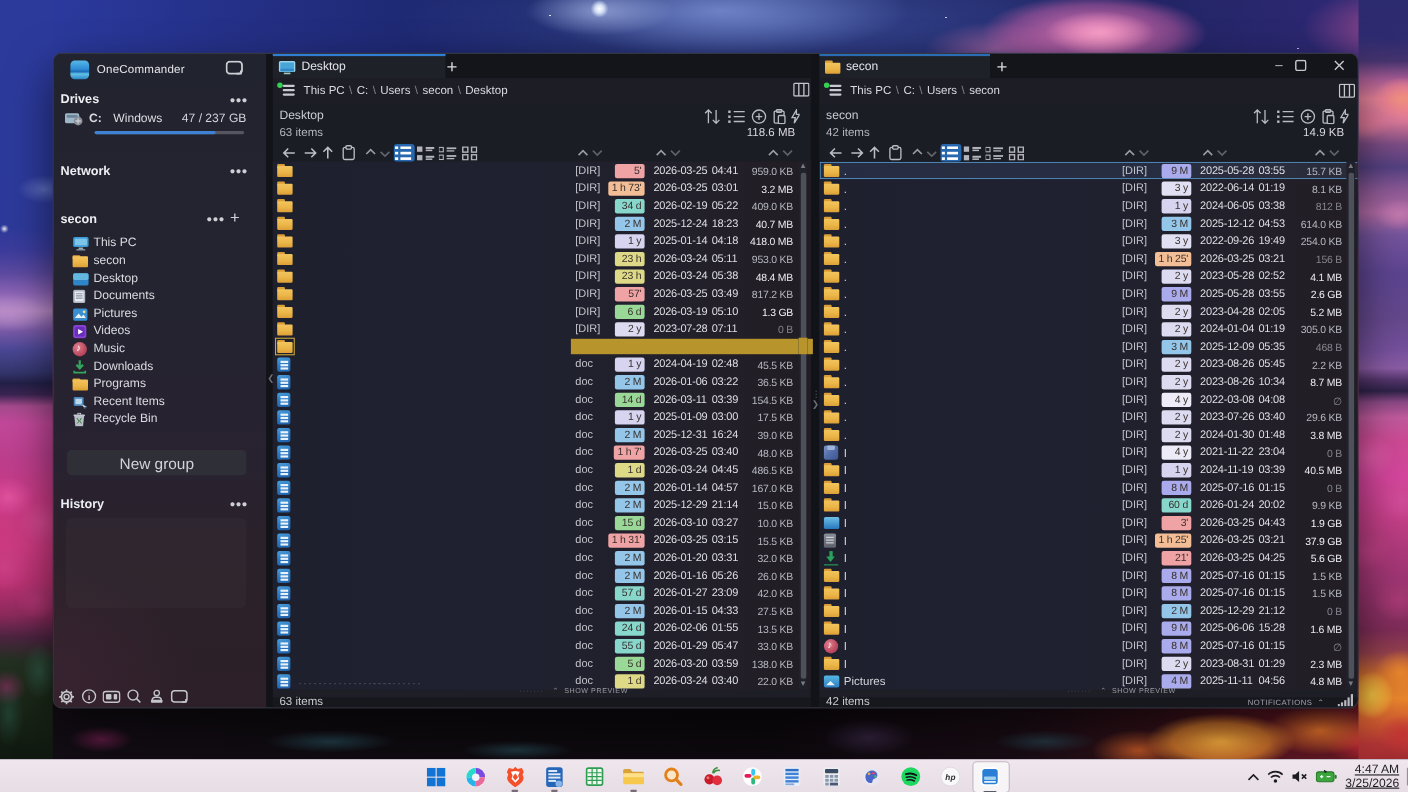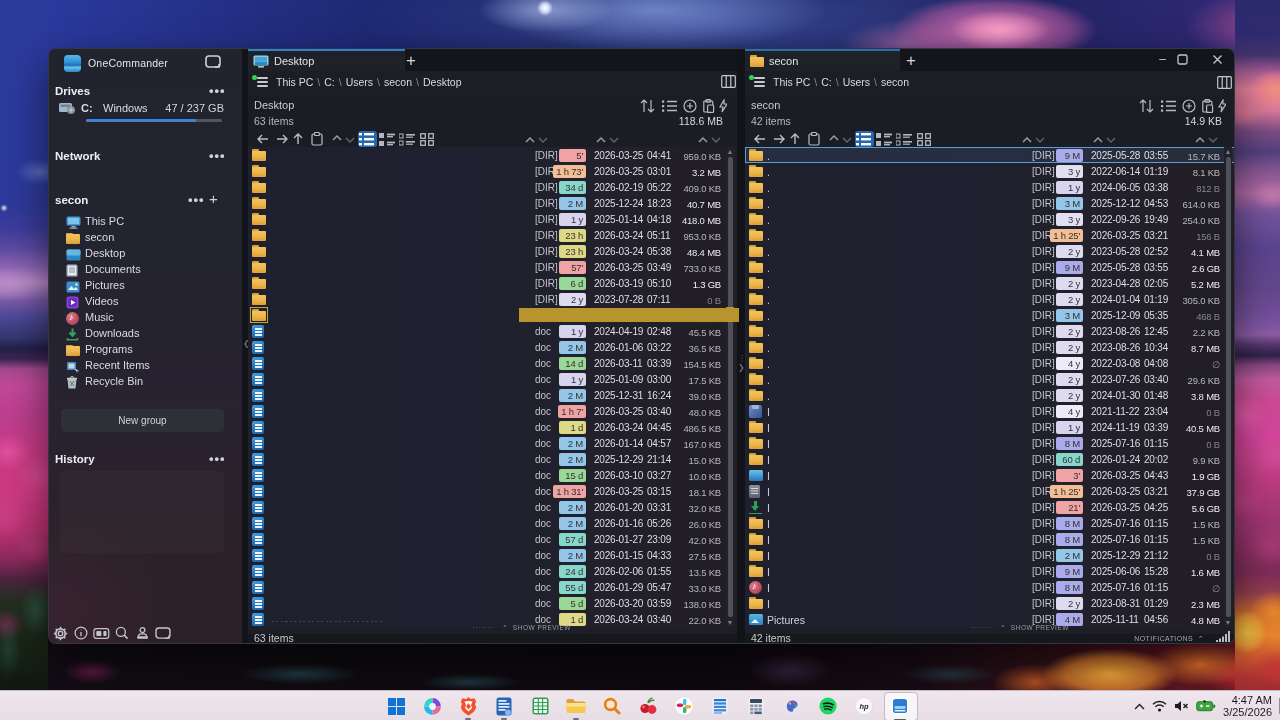--- a/index.html
+++ b/index.html
@@ -107,21 +107,21 @@
 
 #taskbar { position:absolute; left:0; top:690px; width:1280px; height:30px;
   background:linear-gradient(180deg,#efe7ed,#e7dde5); border-top:1px solid rgba(120,110,125,.3); }
 #ticons { position:absolute; left:378px; top:0; height:30px; display:flex; align-items:center; }
 .tk { width:36px; height:30px; display:flex; align-items:center; justify-content:center; position:relative; }
 .tk svg, .tk .gly { display:block; }
 .tk.active::before { content:""; position:absolute; left:2px; top:1px; width:32px; height:27px; background:rgba(255,255,255,.65); border:1px solid rgba(140,130,145,.5); border-radius:4px; }
 .tk.active::after { content:""; position:absolute; left:12px; bottom:0px; width:12px; height:2.5px; border-radius:2px; background:#5a5a66; }
 .rundash::after { content:""; position:absolute; left:15px; bottom:1px; width:6px; height:2.5px; border-radius:2px; background:#7a6a78; }
 #tray { position:absolute; right:8px; top:0; height:30px; display:flex; align-items:center; gap:7px; color:#1c1c1f; }
-#trayclock { font-size:11px; line-height:12.5px; text-align:right; color:#1b1b1e; }
+#trayclock { font-size:11px; line-height:12.5px; text-align:right; color:#1b1b1e;text-decoration:underline; }
 #showdesk { position:absolute; right:0px; top:7px; width:1px; height:16px; background:rgba(60,60,70,.5); }
 
 
 #win { position:absolute; left:48px; top:48px; width:1187px; height:596px; border-radius:8px;
   background:#1d1e26; overflow:hidden; box-shadow:0 16px 40px rgba(0,0,0,.55); border:1px solid rgba(70,72,86,.55); }
 
 
 #sidebar { position:absolute; left:0; top:0; width:193px; height:100%;
   background:radial-gradient(ellipse 160px 140px at 0px 560px, rgba(150,60,110,.10), transparent 80%),
   linear-gradient(180deg,#21232f 0%,#242430 35%,#282231 60%,#2b2129 80%,#2d2028 100%); }
@@ -134,21 +134,21 @@
 #drive-row { position:absolute; left:10px; top:52px; width:168px; height:16px; color:#dcdde2; font-size:11px; }
 #drive-row .c { position:absolute; left:22px; top:1px; font-weight:700;}
 #drive-row .w { position:absolute; left:44px; top:1px; }
 #drive-row .g { position:absolute; right:3px; top:1px; color:#d3d4da;}
 #drive-bar { position:absolute; left:37px; top:70px; width:136px; height:3px; background:#54555e; border-radius:2px; }
 #drive-bar i { position:absolute; left:0; top:0; width:110px; height:3px; background:#3f82d4; border-radius:2px; display:block; }
 .tree { position:absolute; left:0; width:100%; height:16px; display:flex; align-items:center; }
 .tree .ti { width:15px; height:13px; margin-left:17px; position:relative; }
 .tree .tl { margin-left:4px; color:#dadbe0; font-size:11px; }
 #newgroup { position:absolute; left:12px; top:360px; width:163px; height:23px; background:#2e2f37; border-radius:4px;
-  color:#d2d3d8; font-size:10px; display:flex; align-items:center; justify-content:center; }
+  color:#d2d3d8; font-size:14px; display:flex; align-items:center; justify-content:center; }
 #histpanel { position:absolute; left:11px; top:422px; width:164px; height:82px; background:rgba(255,255,255,.025); border-radius:6px; }
 #sb-icons { position:absolute; left:0px; top:576px; width:193px; height:20px; }
 #sb-icons svg { position:absolute; top:0; }
 
 
 #div1 { position:absolute; left:193px; top:0; width:6px; height:100%; background:#121318; }
 #div1 .gr { position:absolute; left:1px; top:290px; color:#6a6b75; font-size:8px; }
 #div2 { position:absolute; left:688px; top:0; width:8px; height:100%; background:#121318; }
 #div2 .gr { position:absolute; left:1px; top:305px; color:#6a6b75; font-size:8px; }
 
@@ -180,21 +180,21 @@
 .sorts { position:absolute; left:0; top:36px; width:100%; height:12px; }
 .scaret { position:absolute; top:0; }
 
 
 .list { position:absolute; left:0; top:98px; width:100%; height:480px;
   background:linear-gradient(90deg, #1e202e 0%, #1f2130 45%, #22202a 78%, #221d24 100%); }
 .row { position:relative; height:16px; font-size:10px; }
 .row .i-fold, .row .i-doc, .row .i-cube, .row .i-desk, .row .i-docs, .row .i-dl, .row .i-mus, .row .i-pics {
   position:absolute; left:4px; top:2px; }
 .nm { position:absolute; left:22px; top:2.5px; color:#d2d3d9; font-size:10.5px; }
-.typ { position:absolute; left:287px; top:3px; color:#c3c4cb; font-size:10px; }
+.typ { position:absolute; left:275px; top:3px; color:#c3c4cb; font-size:10px; }
 .bwrap { position:absolute; left:260px; top:1.5px; width:78px; text-align:right; }
 .badge { display:inline-block; min-width:27px; height:13px; border-radius:2px; color:#39302e; font-size:9.5px;
   line-height:13.5px; text-align:right; padding:0 3px 0 3px; font-weight:400; letter-spacing:-0.2px; }
 .dt { position:absolute; left:346px; top:3px; color:#dfdfe5; font-size:10px; letter-spacing:-0.2px; }
 .dt .tm { position:absolute; left:53px; top:0; }
 .sz { position:absolute; right:16px; top:3.5px; font-size:9.5px; letter-spacing:-0.2px; }
 .sz-b { color:#84858e; } .sz-kb { color:#b6b7c0; } .sz-mb { color:#e9e9ef; } .sz-gb { color:#f3f3f8; }
 .selgold .goldbar { position:absolute; left:271px; top:1px; width:220px; height:14px; background:#b7942c; }
 .selgold .selbox { outline:1.5px solid #c8a43a; outline-offset:1.5px; }
 .selblue { box-shadow:inset 0 0 0 1px #5a9fd4; background:rgba(90,140,200,.13); }
@@ -606,21 +606,21 @@
             <span class="dt">2026-03-24<span class="tm">05:38</span></span>
             <span class="sz sz-mb">48.4 MB</span>
           </div>
 <div class="row">
             <span class="i-fold">
               <i></i>
             </span>
             <span class="typ">[DIR]</span>
             <span class="bwrap"><span class="badge" style="background:#efa3a4">57'</span></span>
             <span class="dt">2026-03-25<span class="tm">03:49</span></span>
-            <span class="sz sz-kb">733.0 KB</span>
+            <span class="sz sz-kb">817.2 KB</span>
           </div>
 <div class="row">
             <span class="i-fold">
               <i></i>
             </span>
             <span class="typ">[DIR]</span>
             <span class="bwrap"><span class="badge" style="background:#99d897">6 d</span></span>
             <span class="dt">2026-03-19<span class="tm">05:10</span></span>
             <span class="sz sz-gb">1.3 GB</span>
           </div>
@@ -707,21 +707,21 @@
             <span class="typ">doc</span>
             <span class="bwrap"><span class="badge" style="background:#99d897">15 d</span></span>
             <span class="dt">2026-03-10<span class="tm">03:27</span></span>
             <span class="sz sz-kb">10.0 KB</span>
           </div>
 <div class="row">
             <span class="i-doc"></span>
             <span class="typ">doc</span>
             <span class="bwrap"><span class="badge" style="background:#efa3a4">1 h 31'</span></span>
             <span class="dt">2026-03-25<span class="tm">03:15</span></span>
-            <span class="sz sz-kb">18.1 KB</span>
+            <span class="sz sz-kb">15.5 KB</span>
           </div>
 <div class="row">
             <span class="i-doc"></span>
             <span class="typ">doc</span>
             <span class="bwrap"><span class="badge" style="background:#93c6e9">2 M</span></span>
             <span class="dt">2026-01-20<span class="tm">03:31</span></span>
             <span class="sz sz-kb">32.0 KB</span>
           </div>
 <div class="row">
             <span class="i-doc"></span>
@@ -1048,21 +1048,21 @@
             <span class="dt">2025-12-09<span class="tm">05:35</span></span>
             <span class="sz sz-b">468 B</span>
           </div>
 <div class="row">
             <span class="i-fold">
               <i></i>
             </span>
             <span class="nm">.</span>
             <span class="typ">[DIR]</span>
             <span class="bwrap"><span class="badge" style="background:#dddbf0">2 y</span></span>
-            <span class="dt">2023-08-26<span class="tm">12:45</span></span>
+            <span class="dt">2023-08-26<span class="tm">05:45</span></span>
             <span class="sz sz-kb">2.2 KB</span>
           </div>
 <div class="row">
             <span class="i-fold">
               <i></i>
             </span>
             <span class="nm">.</span>
             <span class="typ">[DIR]</span>
             <span class="bwrap"><span class="badge" style="background:#dddbf0">2 y</span></span>
             <span class="dt">2023-08-26<span class="tm">10:34</span></span>

